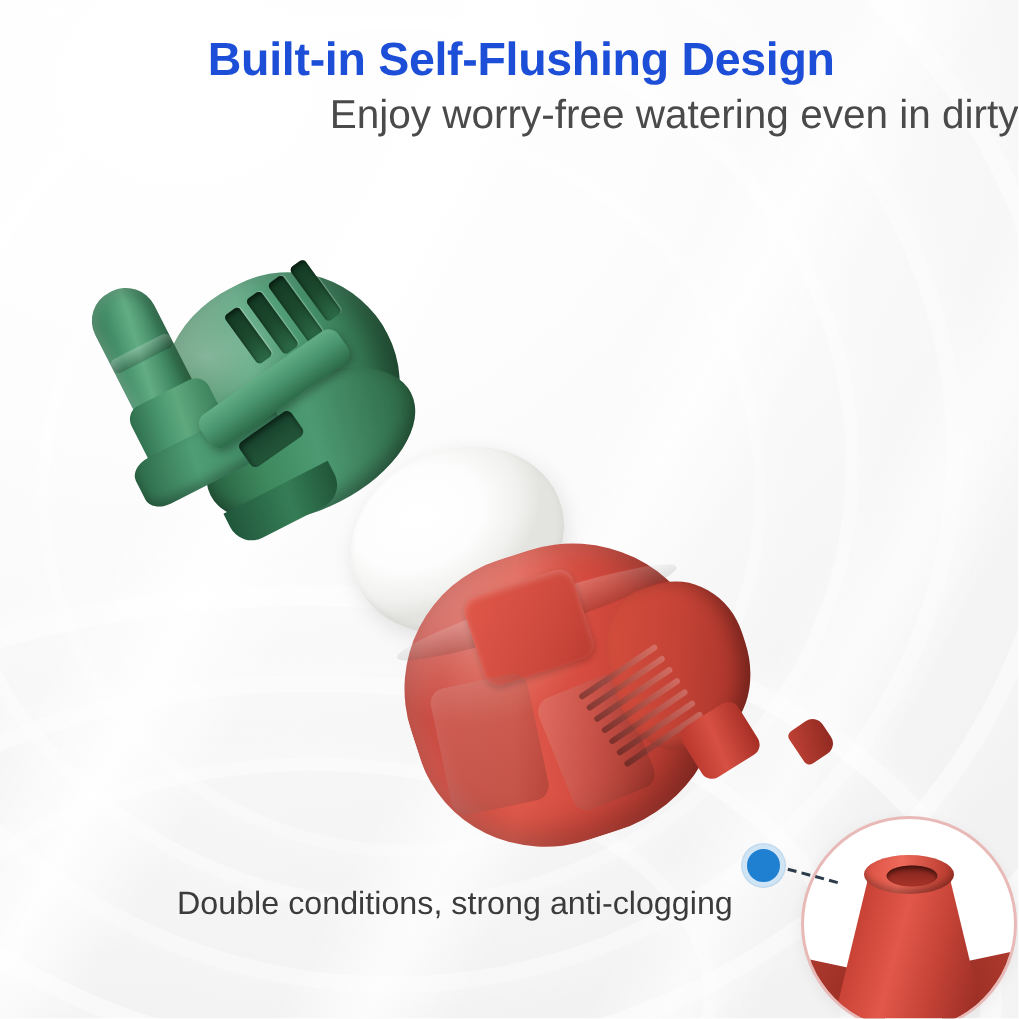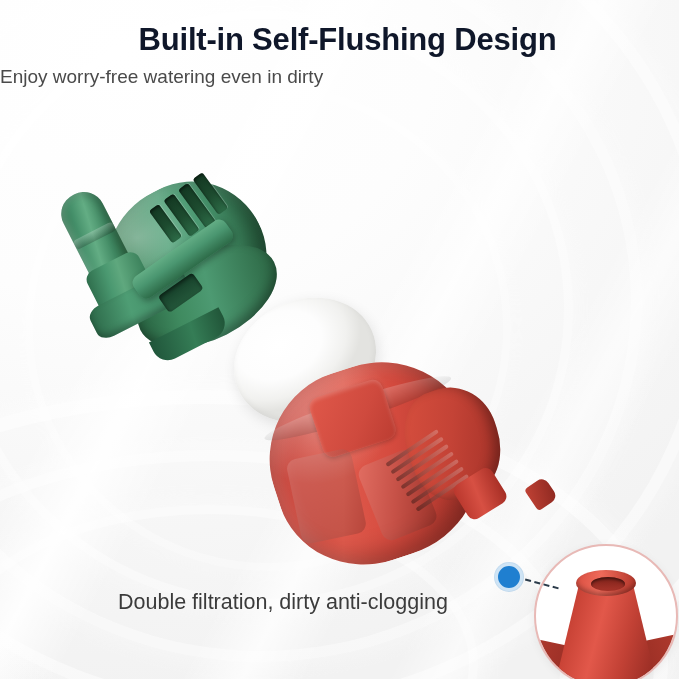--- a/index.html
+++ b/index.html
@@ -59,29 +59,29 @@
   }
 
   
   .headline {
     position: absolute;
     left: 0; right: 0; top: 22px;
     text-align: center;
     font-size: 31px;
     font-weight: bold;
     letter-spacing: -0.2px;
-    color: #0f172a;
+    color: #1d4ed8;
     white-space: nowrap;
     margin-left: 16px;
   }
   .subline {
     position: absolute;
     left: 0; right: 0; top: 63px;
-    text-align: left;
-    font-size: 19px;
+    text-align: right;
+    font-size: 27px;
     line-height: 27px;
     color: #4a4a4a;
   }
   .subline span { display: block; white-space: nowrap; }
 
   .caption {
     position: absolute;
     left: 118px;
     top: 590px;
     font-size: 21.5px;
@@ -422,21 +422,21 @@
       <div class="r-fin" style="top:27px"></div>
       <div class="r-fin" style="top:36px"></div>
       <div class="r-fin" style="top:45px"></div>
       <div class="r-fin" style="top:54px"></div>
     </div>
     <div class="r-stem"></div>
     <div class="r-nozzle"></div>
     <div class="r-nozzle-tip"></div>
   </div>
 
-  <div class="caption">Double filtration, dirty anti-clogging</div>
+  <div class="caption">Double conditions, strong anti-clogging</div>
 
   <div class="leader"></div>
   <div class="marker-dot"></div>
 
   <div class="magnifier">
     <div class="mag-base-l"></div>
     <div class="mag-base-r"></div>
     <div class="mag-cone"></div>
     <div class="mag-top"></div>
     <div class="mag-hole"></div>

